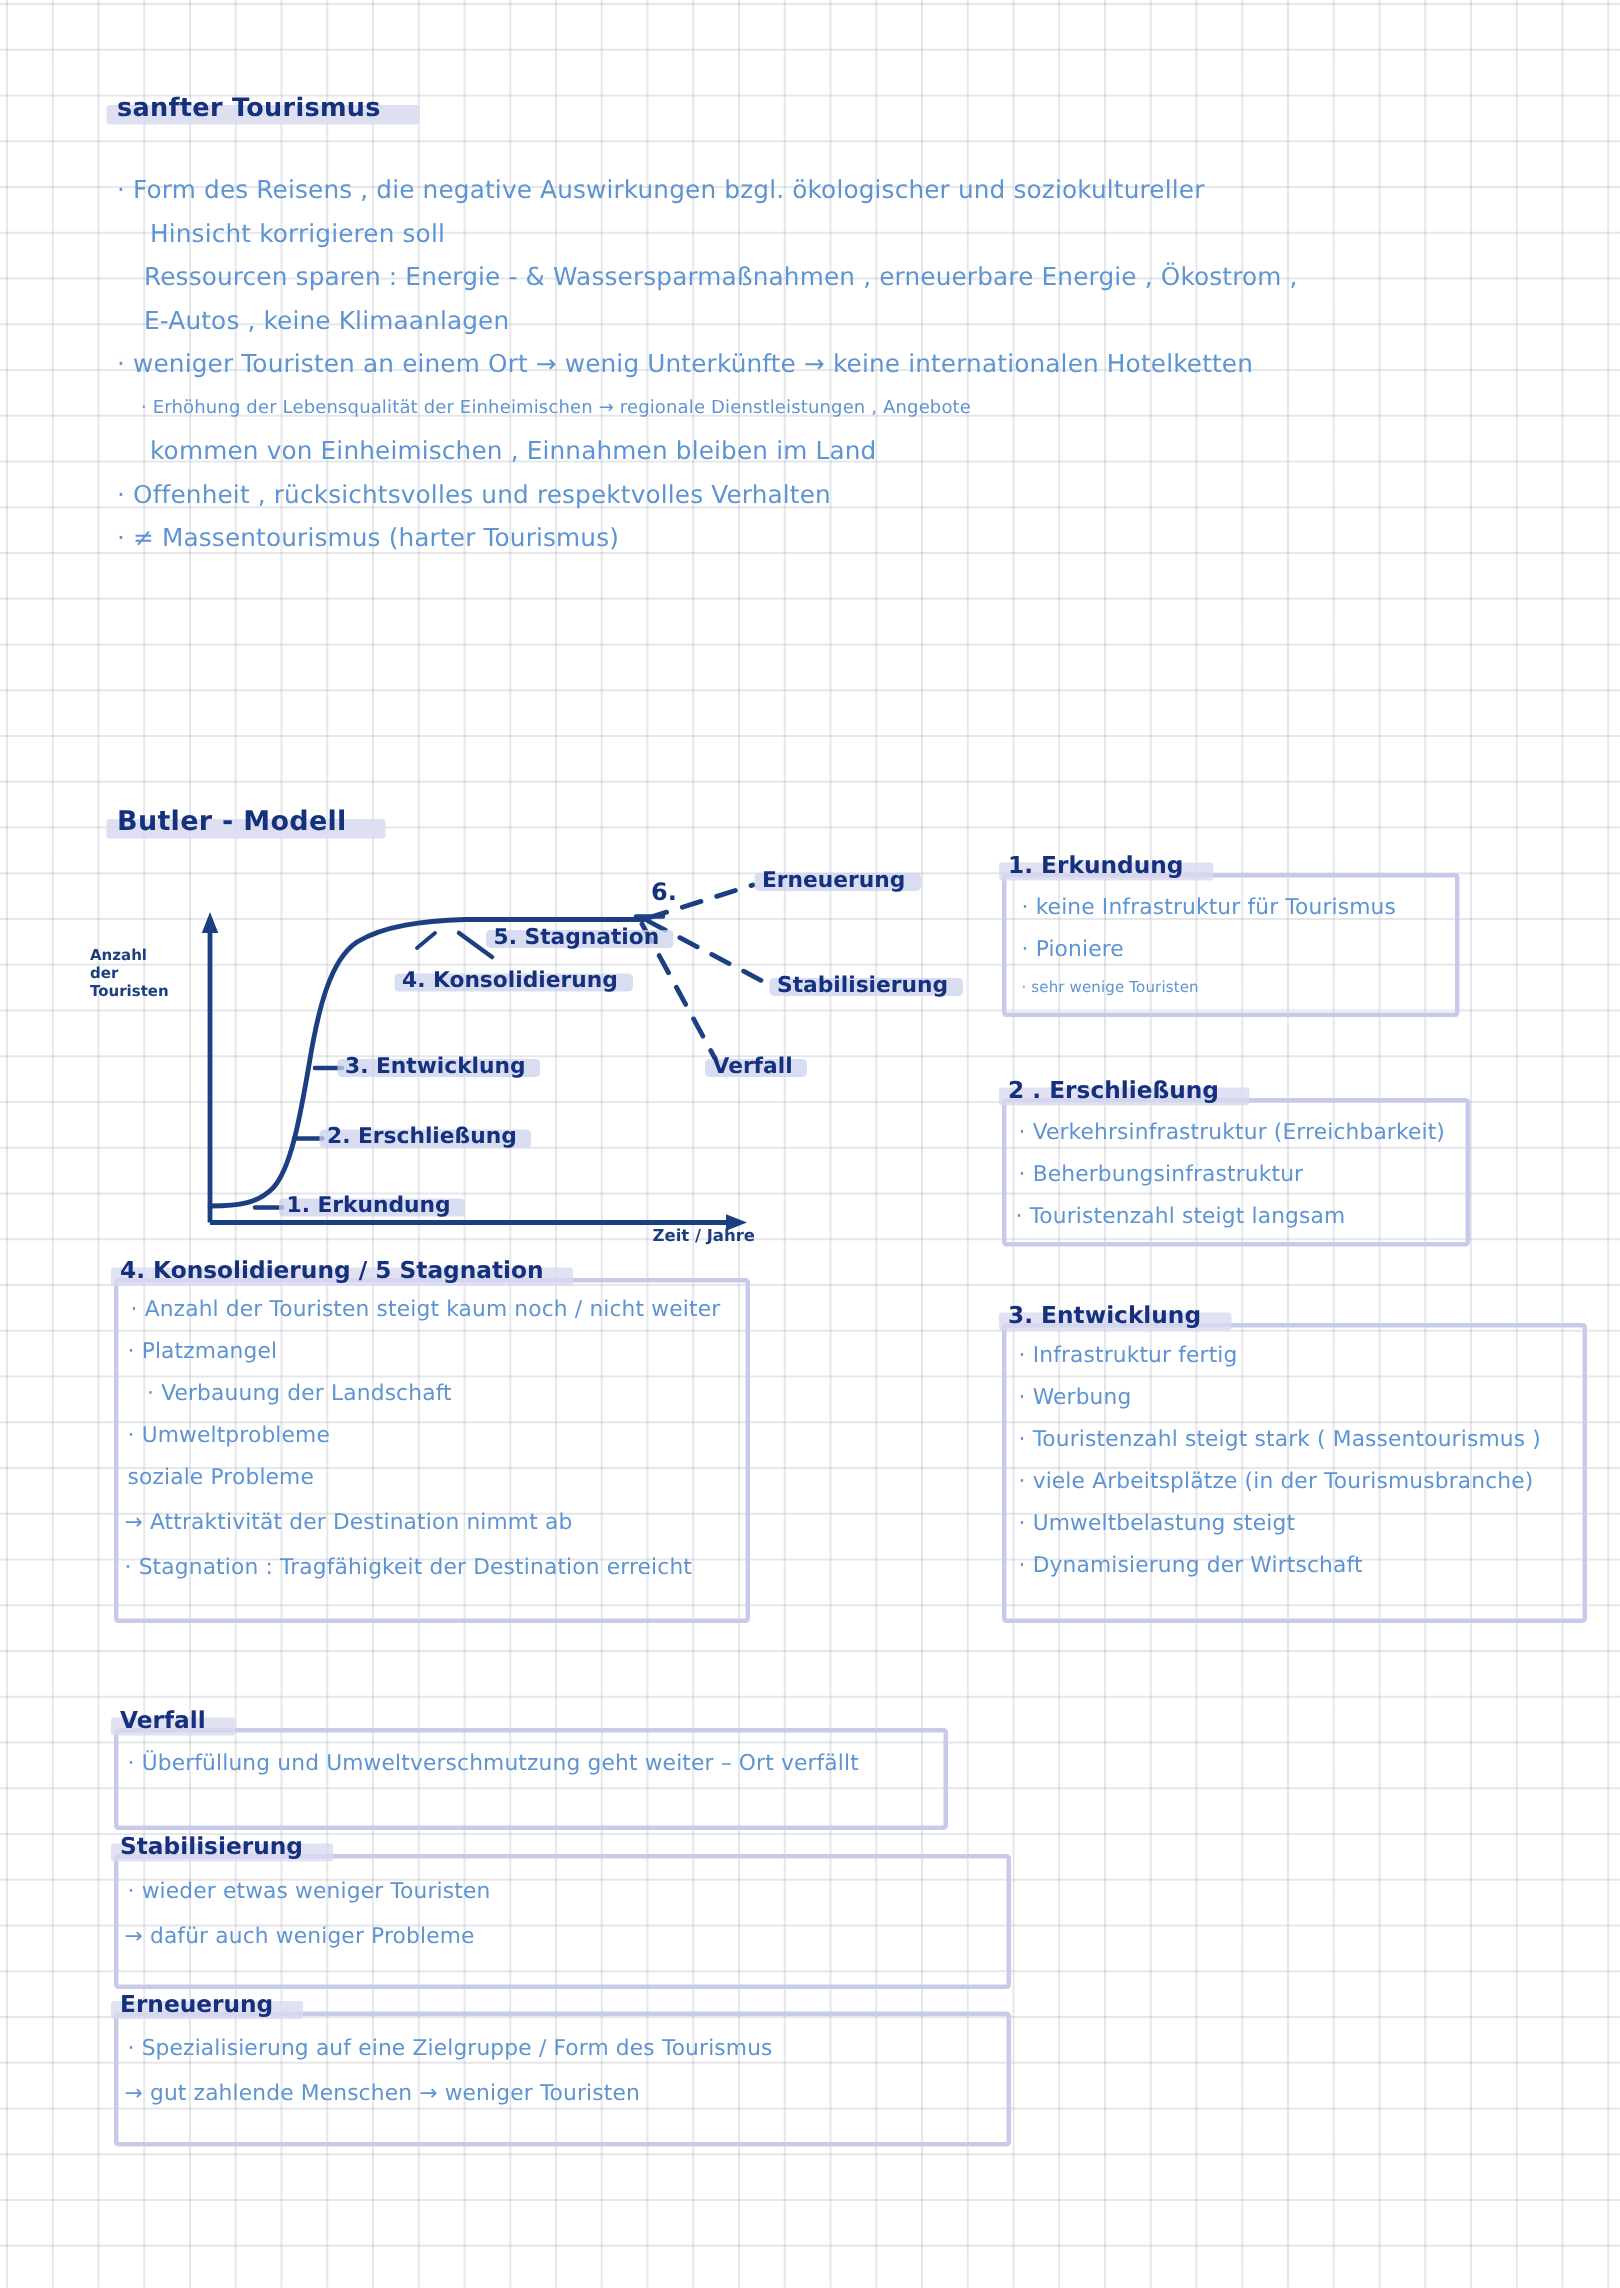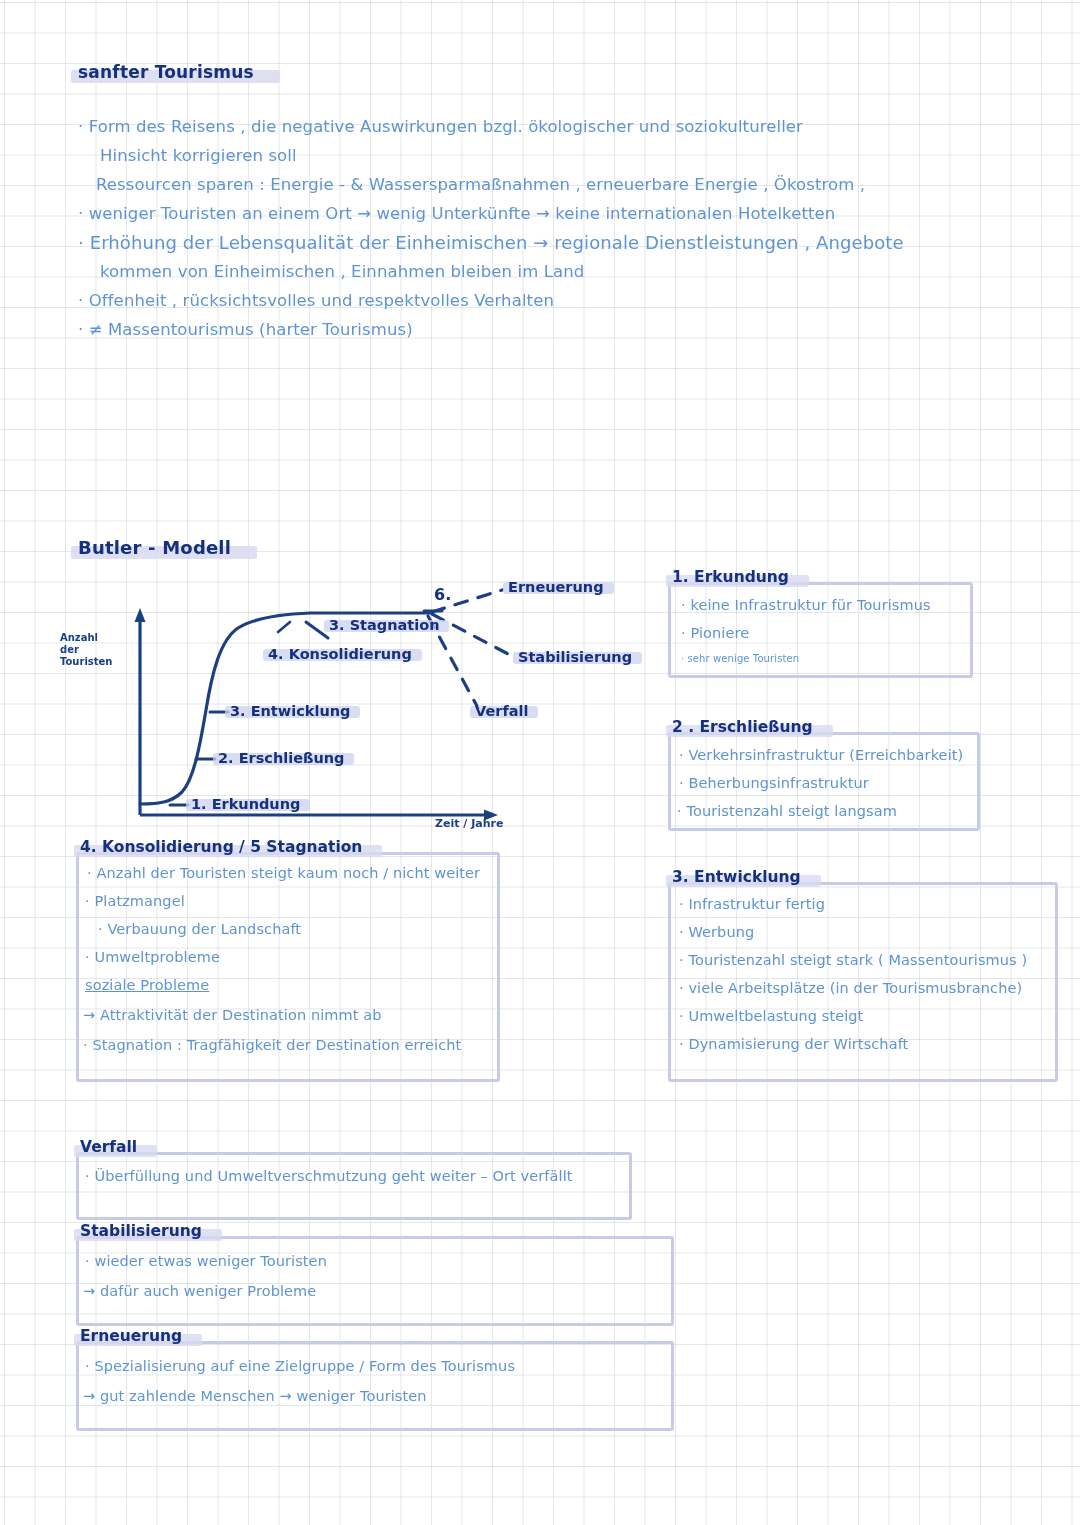--- a/index.html
+++ b/index.html
@@ -121,27 +121,28 @@
 
 <div class="abs" style="left:78px; top:112px; width:930px;">
   <div class="body-line" style="font-size:16.5px; line-height:29px;">
     <span>·</span>
     <span>Form des Reisens , die negative Auswirkungen bzgl. ökologischer und soziokultureller</span>
   </div>
   <div class="body-line" style="font-size:16.5px; line-height:29px; padding-left:22px;">Hinsicht korrigieren soll</div>
 
 
   <div class="body-line" style="font-size:16.5px; line-height:29px; padding-left:18px;">Ressourcen sparen : Energie - &amp; Wassersparmaßnahmen , erneuerbare Energie , Ökostrom ,</div>
+  <div class="body-line" style="font-size:16.5px; line-height:29px; padding-left:18px;">E-Autos , keine Klimaanlagen</div>
 
   <div class="body-line" style="font-size:16.5px; line-height:29px;">
     <span>·</span>
     <span>weniger Touristen an einem Ort → wenig Unterkünfte → keine internationalen Hotelketten</span>
   </div>
 
-  <div class="body-line" style="font-size:18px; line-height:29px;">
+  <div class="body-line" style="font-size:12px; line-height:29px;margin-left:16px;">
     <span>·</span>
     <span>Erhöhung der Lebensqualität der Einheimischen  → regionale Dienstleistungen , Angebote</span>
   </div>
   <div class="body-line" style="font-size:16.5px; line-height:29px; padding-left:22px;">kommen von Einheimischen , Einnahmen bleiben im Land</div>
 
   <div class="body-line" style="font-size:16.5px; line-height:29px;">
     <span>·</span>
     <span>Offenheit , rücksichtsvolles und respektvolles Verhalten</span>
   </div>
 
@@ -188,21 +189,21 @@
   <div class="axis-text" style="left:0px; top:72px;">Anzahl
 der
 Touristen</div>
 
   <div class="axis-text" style="left:375px; top:258px; font-size:11px;">Zeit / Jahre</div>
 
   <div class="chart-label" style="left:131px; top:236px; font-size:14.5px;">1. Erkundung</div>
   <div class="chart-label" style="left:158px; top:190px; font-size:14.5px;">2. Erschließung</div>
   <div class="chart-label" style="left:170px; top:143px; font-size:14.5px;">3. Entwicklung</div>
   <div class="chart-label" style="left:208px; top:86px; font-size:14.5px;">4. Konsolidierung</div>
-  <div class="chart-label" style="left:269px; top:57px; font-size:14.5px;">3. Stagnation</div>
+  <div class="chart-label" style="left:269px; top:57px; font-size:14.5px;">5. Stagnation</div>
   <div class="plain-label" style="left:374px; top:25px; font-size:16px;">6.</div>
 
   <div class="chart-label" style="left:448px; top:19px; font-size:14.5px;">Erneuerung</div>
   <div class="chart-label" style="left:458px; top:89px; font-size:14.5px;">Stabilisierung</div>
   <div class="chart-label" style="left:415px; top:143px; font-size:14.5px;">Verfall</div>
 </div>
 
 <div class="panel-title" style="left:672px; top:568px; font-size:15.5px;">1. Erkundung</div>
 <div class="panel" style="left:668px; top:582px; width:305px; height:96px;padding-left:24px;">
   <div class="body-line" style="position:absolute; left:10px; top:12px;  font-size:14.5px;">· keine Infrastruktur für Tourismus</div>
@@ -226,21 +227,21 @@
   <div class="body-line" style="position:absolute; left:8px; top:123px; font-size:14.5px;">· Umweltbelastung steigt</div>
   <div class="body-line" style="position:absolute; left:8px; top:151px; font-size:14.5px;">· Dynamisierung der Wirtschaft</div>
 </div>
 
 <div class="panel-title" style="left:80px; top:838px; font-size:15.5px;">4. Konsolidierung / 5 Stagnation</div>
 <div class="panel" style="left:76px; top:852px; width:424px; height:230px;">
   <div class="body-line" style="position:absolute; left:8px; top:10px;  font-size:14.5px;">· Anzahl der Touristen steigt kaum noch / nicht weiter</div>
   <div class="body-line" style="position:absolute; left:6px; top:38px;  font-size:14.5px;">· Platzmangel</div>
   <div class="body-line" style="position:absolute; left:19px; top:66px;  font-size:14.5px;">· Verbauung der Landschaft</div>
   <div class="body-line" style="position:absolute; left:6px; top:94px;  font-size:14.5px;">· Umweltprobleme</div>
-  <div class="body-line" style="position:absolute; left:6px; top:122px; font-size:14.5px;text-decoration:underline;">  soziale Probleme</div>
+  <div class="body-line" style="position:absolute; left:6px; top:122px; font-size:14.5px;">  soziale Probleme</div>
   <div class="body-line" style="position:absolute; left:4px; top:152px; font-size:14.5px;">→ Attraktivität der Destination nimmt ab</div>
   <div class="body-line" style="position:absolute; left:4px; top:182px; font-size:14.5px;">· Stagnation : Tragfähigkeit der Destination erreicht</div>
 </div>
 
 <div class="panel-title" style="left:80px; top:1138px; font-size:15.5px;">Verfall</div>
 <div class="panel" style="left:76px; top:1152px; width:556px; height:68px;">
   <div class="body-line" style="position:absolute; left:6px; top:13px; font-size:14.5px;">· Überfüllung und Umweltverschmutzung geht weiter – Ort verfällt</div>
 </div>
 
 <div class="panel-title" style="left:80px; top:1222px; font-size:15.5px;">Stabilisierung</div>

